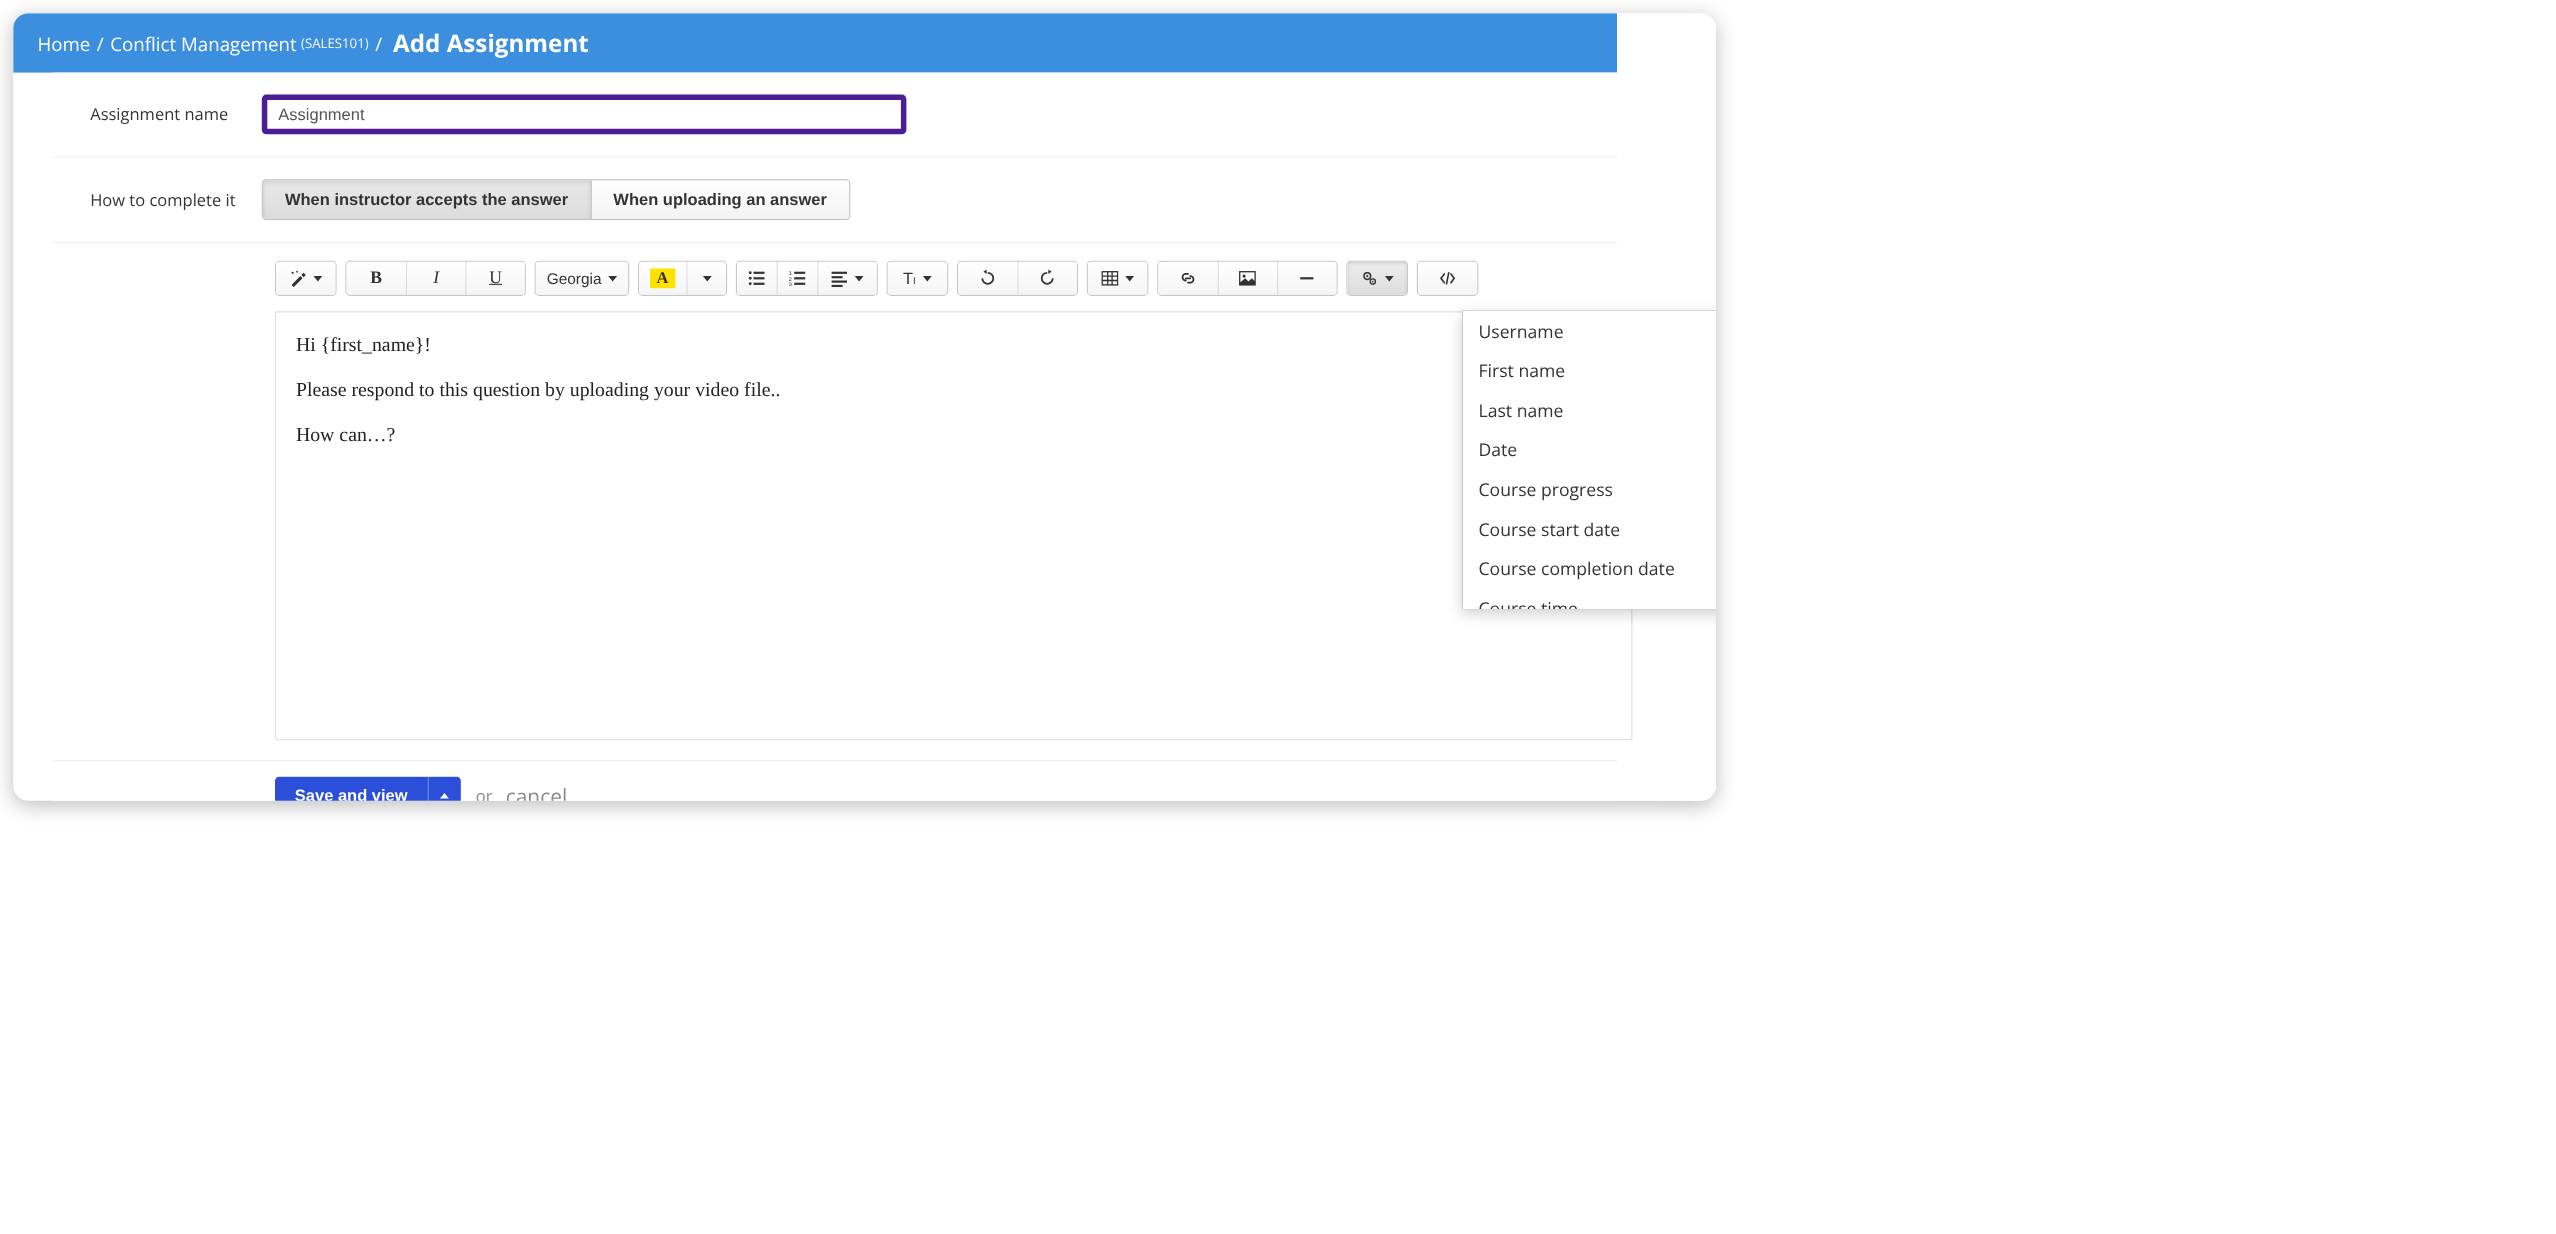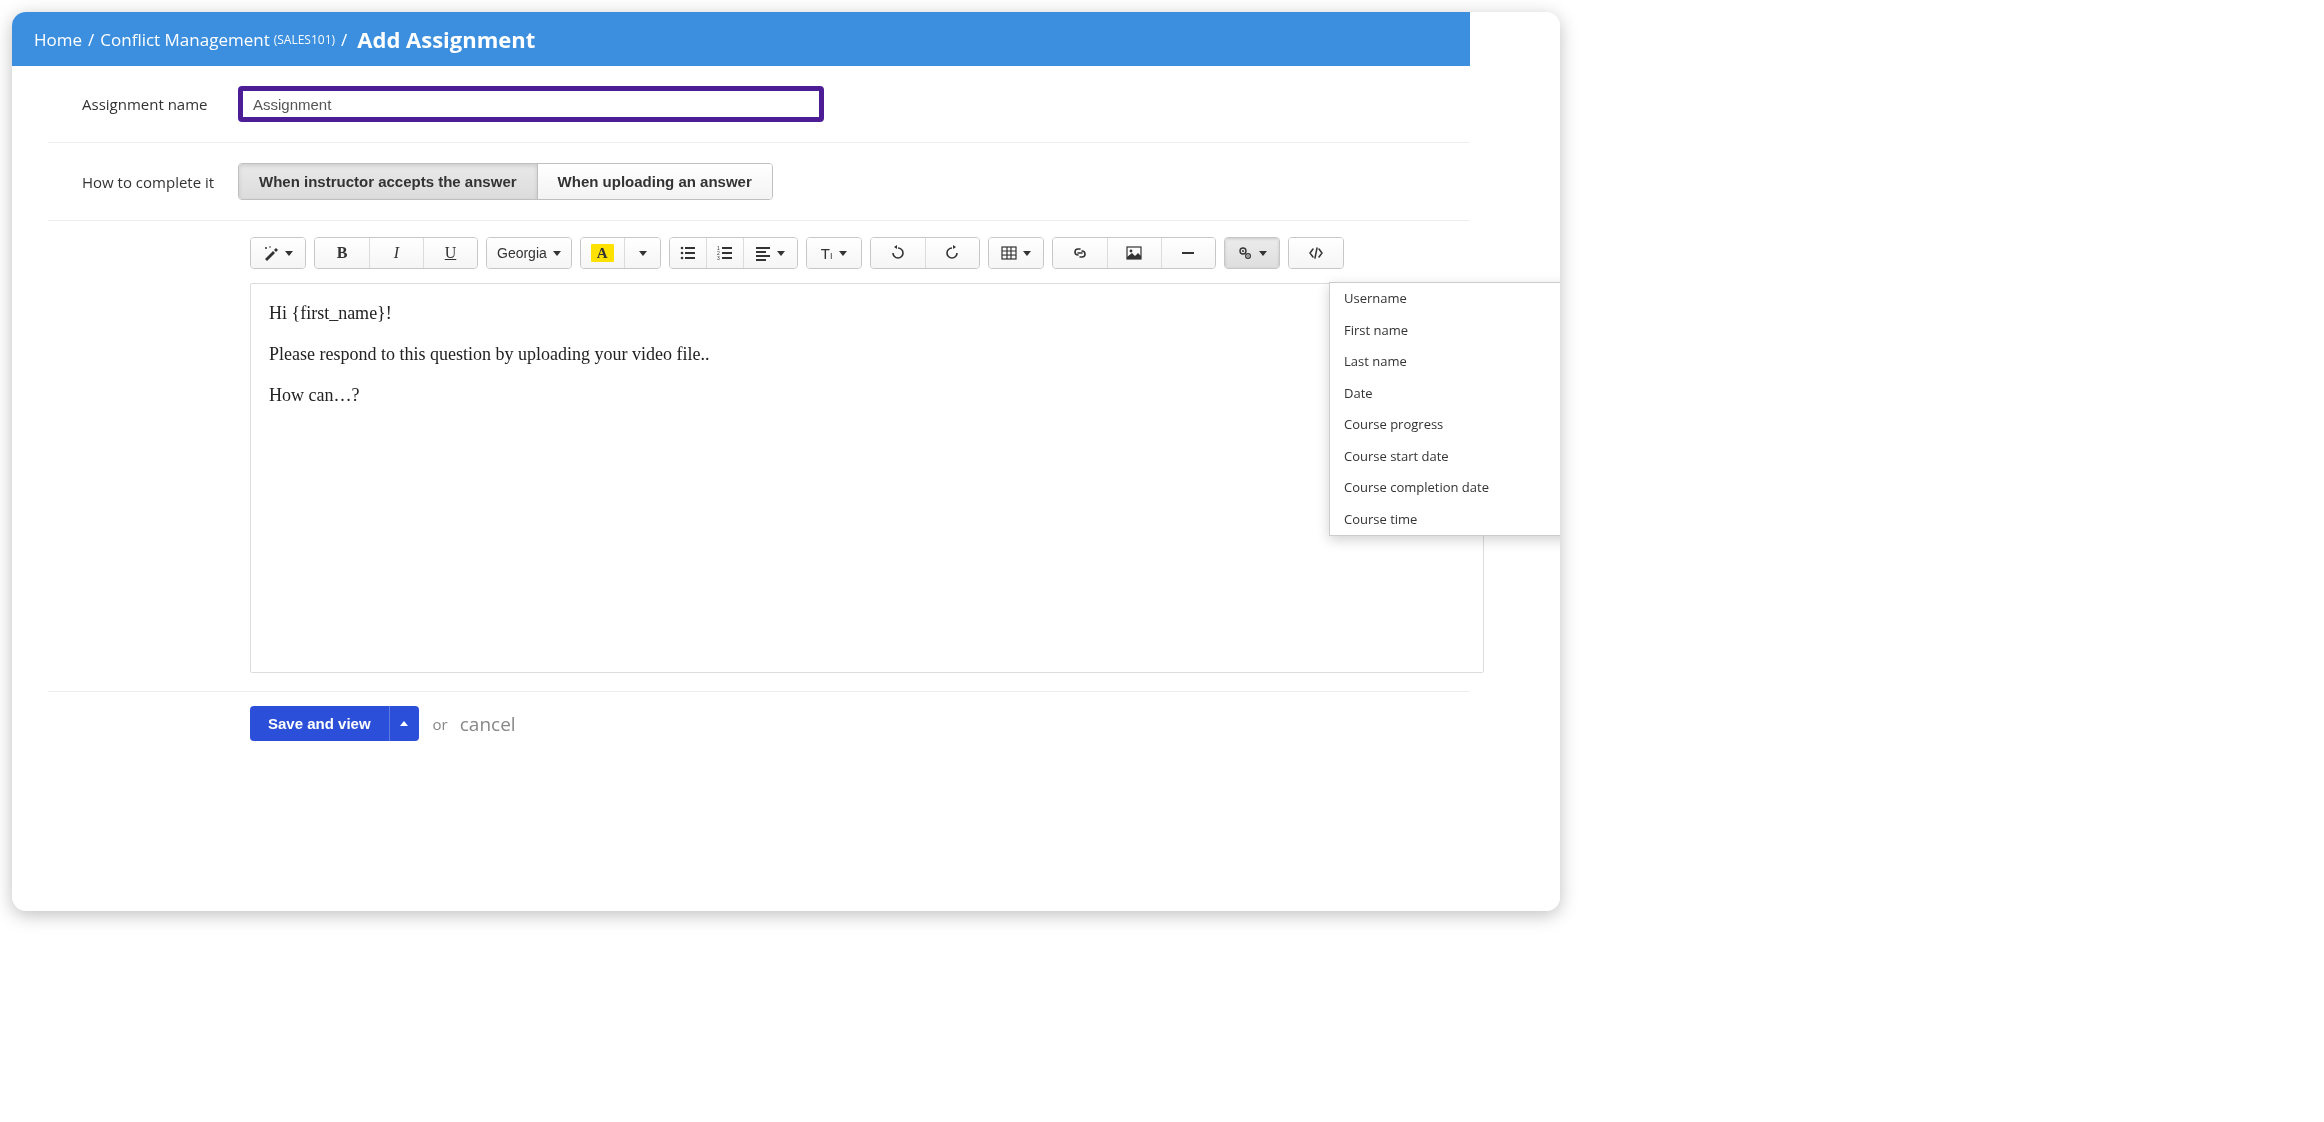--- a/index.html
+++ b/index.html
@@ -6,21 +6,21 @@
   html, body { height: 100%; }
   body {
     font-family: "Open Sans", "Segoe UI", Arial, sans-serif;
     font-size: 14px;
     color: #333;
     background: #fff;
     padding: 12px;
   }
   .window {
     width: 1548px;
-    height: 899px;
+    height: 716px;
     border-radius: 14px;
     overflow: hidden;
     position: relative;
     background: #fff;
     box-shadow: 0 4px 18px rgba(0,0,0,0.25);
   }
   .scrollbar-right {
     position: absolute;
     top: 0;
     right: 0;
@@ -173,21 +173,21 @@
   .dropdown {
     position: absolute;
     top: -2px;
     right: -94px;
     width: 248px;
     max-height: 272px;
     background: #fff;
     border: 1px solid #ccc;
     box-shadow: 0 4px 12px rgba(0,0,0,0.18);
     font-family: "Open Sans", Arial, sans-serif;
-    font-size: 13px;
+    font-size: 16px;
     color: #333;
     overflow-y: auto;
   }
   .dropdown .dd-item {
     padding: 6px 14px;
     cursor: pointer;
   }
 
   .footer {
     margin-top: 18px;

